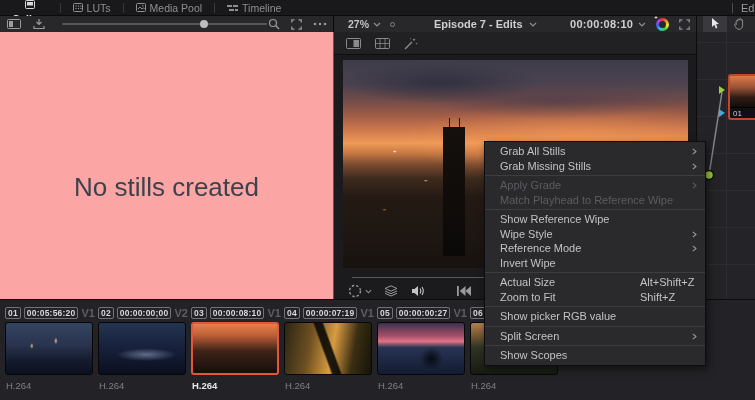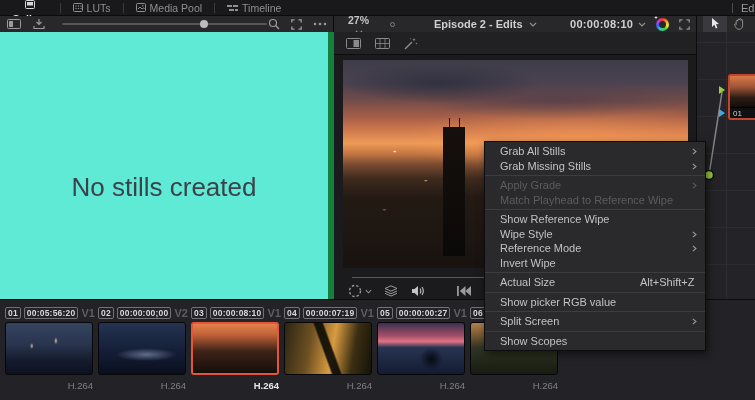--- a/index.html
+++ b/index.html
@@ -20,36 +20,36 @@
   .clipped-edit { font-size:11px; color:#9a9a9e; width:14px; overflow:hidden; white-space:nowrap; }
 
   
   .toolrow { position:absolute; left:0; top:16px; width:755px; height:16px; display:flex; }
   .gallery-tools { width:334px; height:100%; background:#28282b; border-right:1px solid #0b0b0c; display:flex; align-items:center; position:relative; }
   .gt-icon { margin-left:7px; display:flex; align-items:center; }
   .slider { position:absolute; left:62px; top:7px; width:205px; height:2px; background:#55555a; border-radius:1px; }
   .slider-knob { position:absolute; left:138px; top:-3px; width:8px; height:8px; border-radius:50%; background:#bcbcc0; }
   .gt-right { position:absolute; right:6px; display:flex; align-items:center; gap:11px; }
   .viewer-header { width:363px; height:100%; background:#28282b; border-right:1px solid #0b0b0c; position:relative; display:flex; align-items:center; }
-  .vh-zoom { position:absolute; left:14px; display:flex; align-items:center; gap:4px; font-size:10.5px; font-weight:bold; color:#c4c4c8;flex-direction:column; }
+  .vh-zoom { position:absolute; left:14px; display:flex; align-items:center; gap:4px; font-size:10.5px; font-weight:bold; color:#c4c4c8; }
   .vh-ring { position:absolute; left:56px; width:5px; height:5px; border:1px solid #808084; border-radius:50%; }
   .vh-name { position:absolute; left:100px; display:flex; align-items:center; gap:6px; font-size:11px; font-weight:bold; color:#cfcfd2; }
   .vh-tc { position:absolute; left:236px; display:flex; align-items:center; gap:5px; font-size:11px; font-weight:bold; color:#cfcfd2; letter-spacing:.3px; }
   .vh-icons { position:absolute; right:6px; display:flex; align-items:center; gap:10px; }
   .wheel { width:13px; height:13px; border-radius:50%; background:conic-gradient(#e33,#e93,#ee3,#3c3,#3cc,#36e,#c3e,#e33); position:relative; }
   .wheel::after{ content:""; position:absolute; inset:3px; border-radius:50%; background:#28282b; }
   .wheel::before{ content:""; position:absolute; left:-2px; top:-2px; width:4px; height:4px; background:#e8e8ea; clip-path:polygon(50% 0,62% 38%,100% 50%,62% 62%,50% 100%,38% 62%,0 50%,38% 38%); }
   .node-header { flex:1; height:100%; background:#28282b; display:flex; align-items:center; position:relative; }
   .tool-tile { width:24px; height:16px; display:flex; align-items:center; justify-content:center; }
   .tool-tile.sel { background:#3a3a3e; }
 
   
   .main { position:absolute; left:0; top:32px; width:755px; height:267px; display:flex; }
 
-  .gallery-panel { width:334px; height:100%; background:#5eead4; border-right:6px solid #15803d; position:relative; }
+  .gallery-panel { width:334px; height:100%; background:#fca5a5; border-right:1px solid #15803d; position:relative; }
   .no-stills { position:absolute; left:0; top:140px; width:100%; text-align:center; font-size:26px; color:#3c424c; }
 
   .viewer-panel { width:363px; height:100%; background:#1b1b1e; border-right:1px solid #0b0b0c; position:relative; }
   .viewer-subbar { position:absolute; left:0; top:0; width:100%; height:23px; background:#212124; border-bottom:1px solid #0e0e0f; display:flex; align-items:center; gap:14px; padding-left:12px; }
   .viewer-image { position:absolute; left:9px; top:28px; width:345px; height:208px; background:
       radial-gradient(42% 14% at 28% 11%, rgba(44,46,62,.85), transparent 70%),
       radial-gradient(55% 12% at 62% 20%, rgba(74,58,74,.6), transparent 70%),
       radial-gradient(70% 26% at 68% 38%, rgba(255,158,88,.5), transparent 72%),
       radial-gradient(3px 2px at 15% 44%, rgba(255,255,255,.95), transparent 65%),
       radial-gradient(4px 2px at 24% 58%, rgba(255,190,110,.8), transparent 60%),
@@ -81,21 +81,21 @@
 
   
   .timeline { position:absolute; left:0; top:299px; width:755px; height:101px; background:#232327; border-top:1px solid #0c0c0d; }
   .clips { position:absolute; left:5px; top:6px; display:flex; gap:5px; }
   .clip { width:88px; }
   .clip-head { display:flex; align-items:center; gap:3px; height:13px; margin-bottom:3px; }
   .badge { border:1px solid #737377; border-radius:2px; font-size:8.5px; font-weight:bold; color:#d8d8da; padding:0 2px; line-height:10px; height:12px; display:flex; align-items:center; letter-spacing:.2px; }
   .track { font-size:11px; font-weight:bold; color:#5e5e63; margin-left:auto; margin-right:2px; }
   .thumb { width:88px; height:53px; border-radius:3px; border:1px solid #070708; }
   .clip.selected .thumb { border:2px solid #e4553a; }
-  .codec { font-size:9.5px; color:#808084; margin-top:5px; padding-left:1px;text-align:right; }
+  .codec { font-size:9.5px; color:#808084; margin-top:5px; padding-left:1px; }
   .clip.selected .codec { color:#e6e6e8; font-weight:bold; }
   .t1 { background:radial-gradient(3px 5px at 30% 45%, rgba(255,220,150,.8), transparent 60%), radial-gradient(3px 6px at 58% 35%, rgba(255,225,160,.8), transparent 60%), linear-gradient(180deg,#34445f 0%,#2a3550 40%,#131a2c 75%,#0c1120 100%); }
   .t2 { background:radial-gradient(50% 18% at 55% 62%, rgba(190,205,240,.45), transparent 70%), linear-gradient(180deg,#243450 0%,#16203a 50%,#0a0f1e 100%); }
   .t3 { background:linear-gradient(180deg,#e2814a 0%,#c16138 22%,#3f2318 55%,#150e0a 100%); }
   .t4 { background:linear-gradient(70deg, transparent 44%, rgba(10,10,6,.9) 46% 53%, transparent 55%), linear-gradient(100deg,#2c2614 0%,#6e5022 30%,#d89b40 55%,#3c2e13 78%,#141408 100%); }
   .t5 { background:radial-gradient(18% 30% at 62% 70%, rgba(5,8,15,.95), transparent 75%), linear-gradient(180deg,#3c3050 0%,#a8506a 26%,#e07585 36%,#273452 48%,#131b32 100%); }
   .t6 { background:linear-gradient(180deg,#b08252 0%,#8a6238 18%,#303524 48%,#171b11 100%); }
 
   
   .menu { position:absolute; left:484px; top:141px; width:222px; background:#2a2a2d; border:1px solid #0d0d0f; box-shadow:2px 3px 8px rgba(0,0,0,.55); z-index:50; padding:2px 0; }
@@ -209,21 +209,21 @@
     </div>
     <div class="viewer-header">
       <div class="vh-zoom">
         <span>27%</span>
         <svg class="icon-svg" width="8" height="5" viewBox="0 0 8 5">
             <path d="M1 1 L4 4 L7 1" fill="none" stroke="#8f8f93" stroke-width="1.2"></path>
           </svg>
       </div>
       <span class="vh-ring"></span>
       <div class="vh-name">
-        <span>Episode 2 - Edits</span>
+        <span>Episode 7 - Edits</span>
         <svg class="icon-svg" width="8" height="5" viewBox="0 0 8 5">
             <path d="M1 1 L4 4 L7 1" fill="none" stroke="#8f8f93" stroke-width="1.2"></path>
           </svg>
       </div>
       <div class="vh-tc">
         <span>00:00:08:10</span>
         <svg class="icon-svg" width="8" height="5" viewBox="0 0 8 5">
             <path d="M1 1 L4 4 L7 1" fill="none" stroke="#8f8f93" stroke-width="1.2"></path>
           </svg>
       </div>
@@ -429,20 +429,24 @@
         </svg>
       </div>
     <div class="mi">
         <span>Invert Wipe</span>
       </div>
     <div class="menu-sep"></div>
     <div class="mi">
         <span>Actual Size</span>
         <span class="mi-short">Alt+Shift+Z</span>
       </div>
+    <div class="mi">
+        <span>Zoom to Fit</span>
+        <span class="mi-short">Shift+Z</span>
+      </div>
     <div class="menu-sep"></div>
     <div class="mi">
         <span>Show picker RGB value</span>
       </div>
     <div class="menu-sep"></div>
     <div class="mi">
         <span>Split Screen</span>
         <svg class="mi-chev" width="5" height="7" viewBox="0 0 5 7">
           <path d="M0.8 0.8 L4 3.5 L0.8 6.2" fill="none" stroke="#9a9a9e" stroke-width="1.1"></path>
         </svg>

